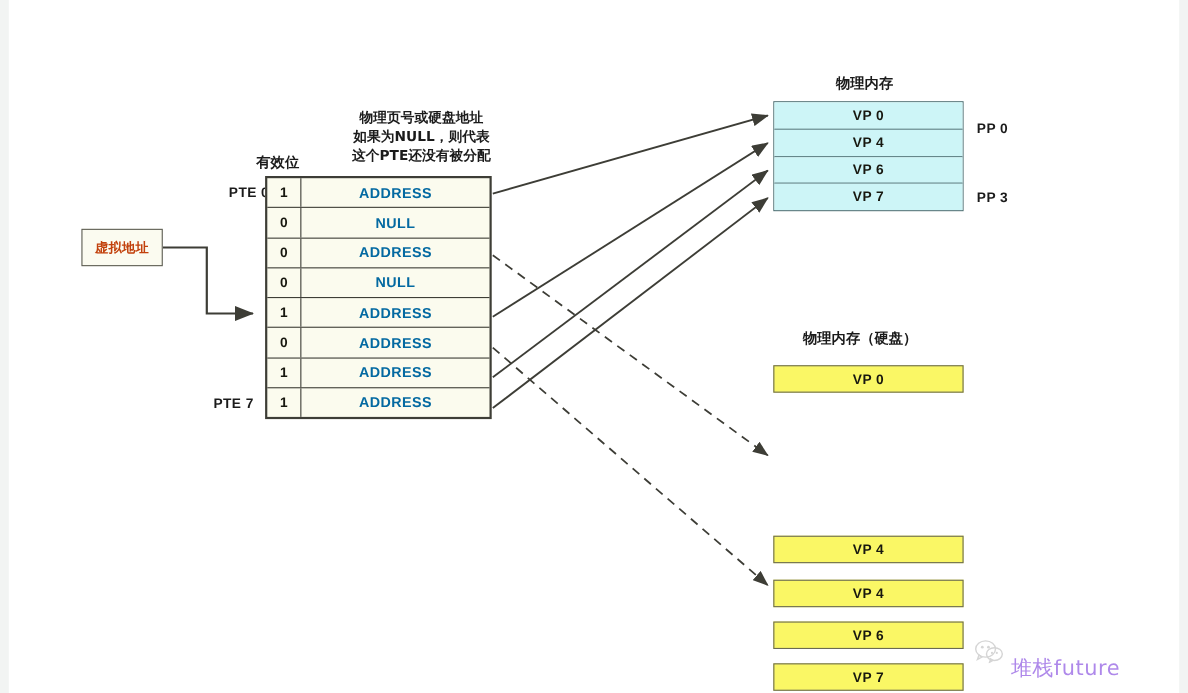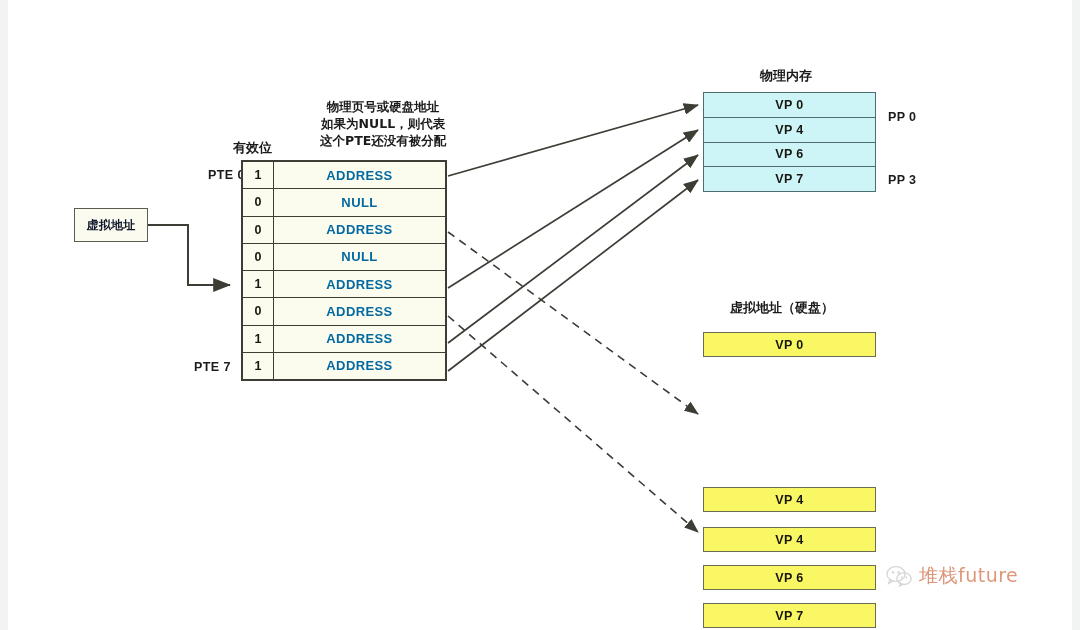--- a/index.html
+++ b/index.html
@@ -39,21 +39,21 @@
 
   
   .box {
     position: absolute;
     box-sizing: border-box;
     border: 1.6px solid #5c5c52;
     display: flex;
     align-items: center;
     justify-content: center;
     font-weight: bold;
-    color: #0f172a;
+    color: #c2410c;
     letter-spacing: .3px;
   }
 
   
   #va-box {
     left: 74px;
     top: 208px;
     width: 74px;
     height: 34px;
     background: #fbfbf0;
@@ -207,23 +207,24 @@
     left: 886px;
     top: 563px;
     display: flex;
     align-items: center;
     gap: 7px;
     opacity: .55;
   }
   #watermark .wm-text {
     font-family: "DejaVu Sans", sans-serif;
     font-size: 19px;
-    color: #c2410c;
+    color: #6d28d9;
     letter-spacing: .5px;
     white-space: nowrap;
+    margin-top: 32px;
   }
 </style>
 </head>
 <body>
 
 <div id="canvas">
 
   <div class="edge-strip left"></div>
   <div class="edge-strip right"></div>
 
@@ -307,21 +308,21 @@
     <div class="phys-row">VP 0</div>
     <div class="phys-row">VP 4</div>
     <div class="phys-row">VP 6</div>
     <div class="phys-row">VP 7</div>
   </div>
 
   <div class="label" id="lbl-pp0">PP 0</div>
 
   <div class="label" id="lbl-pp3">PP 3</div>
 
-  <div class="label cn" id="lbl-disk-title">虚拟地址（硬盘）</div>
+  <div class="label cn" id="lbl-disk-title">物理内存（硬盘）</div>
 
   <div class="disk-row" style="top:332px">VP 0</div>
   <div class="disk-row" style="top:487px">VP 4</div>
   <div class="disk-row" style="top:527px">VP 4</div>
   <div class="disk-row" style="top:565px">VP 6</div>
   <div class="disk-row" style="top:603px">VP 7</div>
 
   <div id="watermark">
     <svg width="26" height="22" viewBox="0 0 26 22">
       <ellipse cx="10" cy="9" rx="9" ry="7.4" fill="none" stroke="#b4b4b4" stroke-width="1.3"></ellipse>

